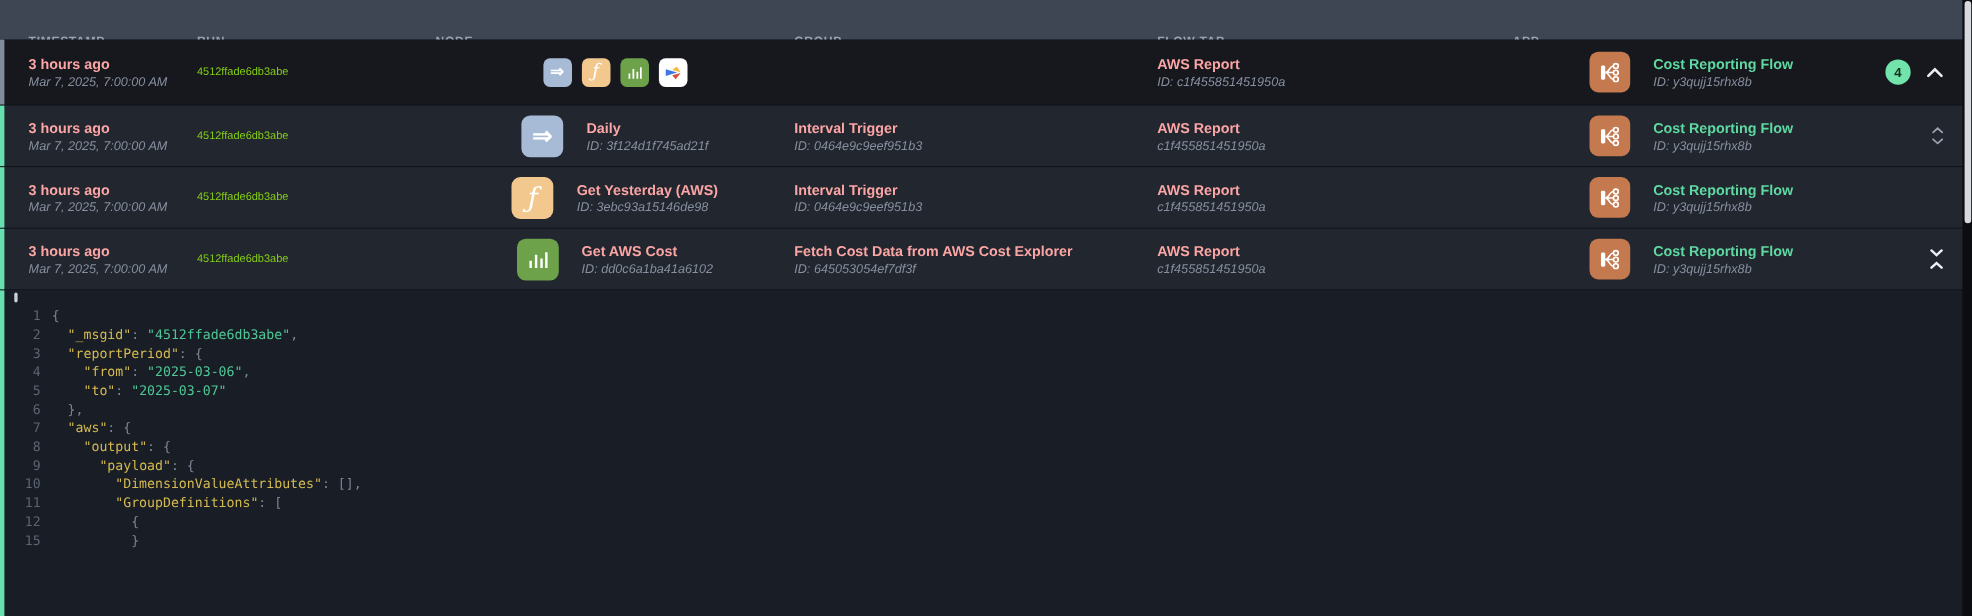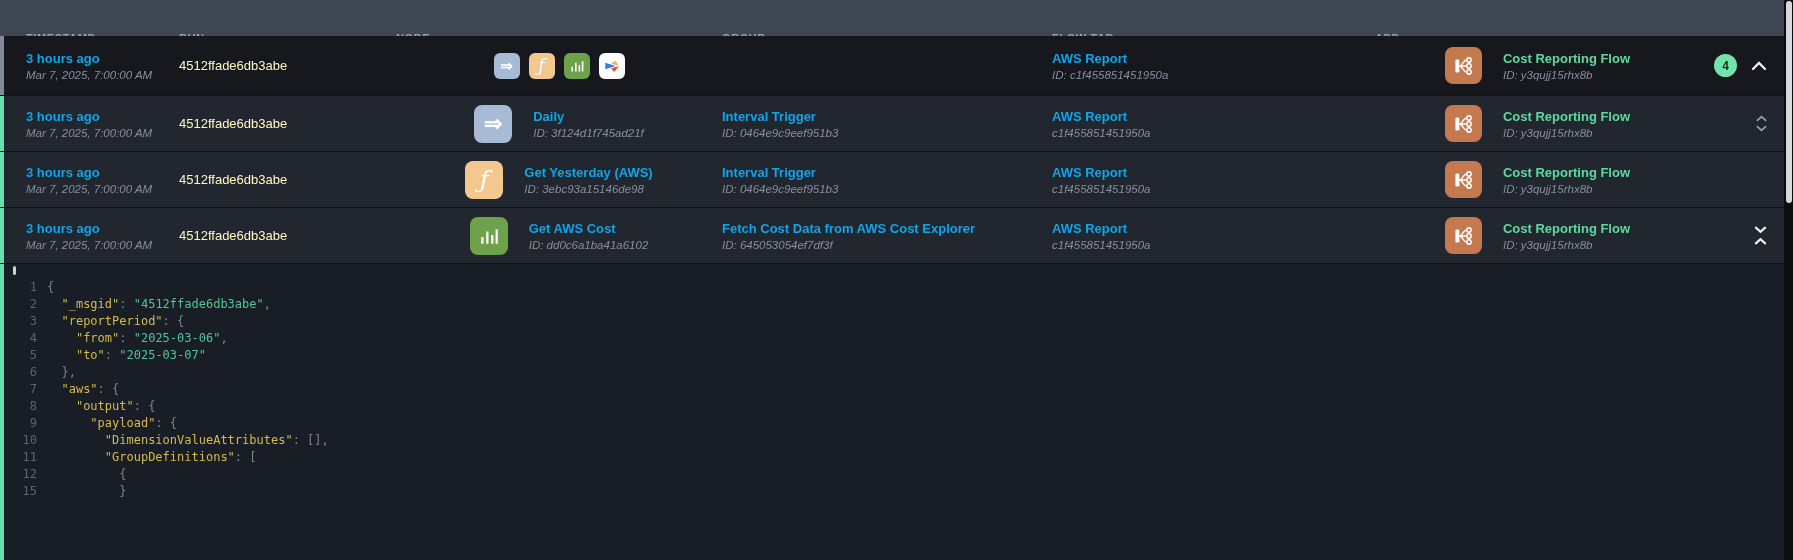--- a/index.html
+++ b/index.html
@@ -22,23 +22,23 @@
   
   .row{position:relative;border-bottom:1px solid #0f1217;}
   .row .accent{position:absolute;left:0;top:0;bottom:0;width:4px;}
   .row-parent{height:60px;background:#16181e;}
   .row-parent .accent{background:var(--accent-grey);}
   .row-child{height:56px;background:#22262f;}
   .row-child .accent{background:var(--accent-green);}
 
   .cell{display:flex;flex-direction:column;justify-content:center;gap:3px;min-width:0;}
   .cell.h{flex-direction:row;align-items:center;gap:21px;}
-  .t1{font-size:13px;font-weight:bold;color:#0ea5e9;white-space:nowrap;}
+  .t1{font-size:13px;font-weight:bold;color:#fca5a5;white-space:nowrap;}
   .t2{font-size:11.5px;color:#868f9f;white-space:nowrap;font-style:italic;}
-  .runid{font-size:13px;color:#fef9c3;}
+  .runid{font-size:10px;color:#84cc16;}
   .link{color:var(--app-link);}
 
   
   .icons-strip{display:flex;gap:9px;align-items:center;}
   .nicon{border-radius:6px;display:flex;align-items:center;justify-content:center;flex:none;}
   .nicon.small{width:26px;height:26px;}
   .nicon.big{width:38px;height:38px;border-radius:8px;}
   .nicon.inject{background:var(--node-inject);}
   .nicon.function{background:var(--node-function);}
   .nicon.chart{background:var(--node-chart);}

